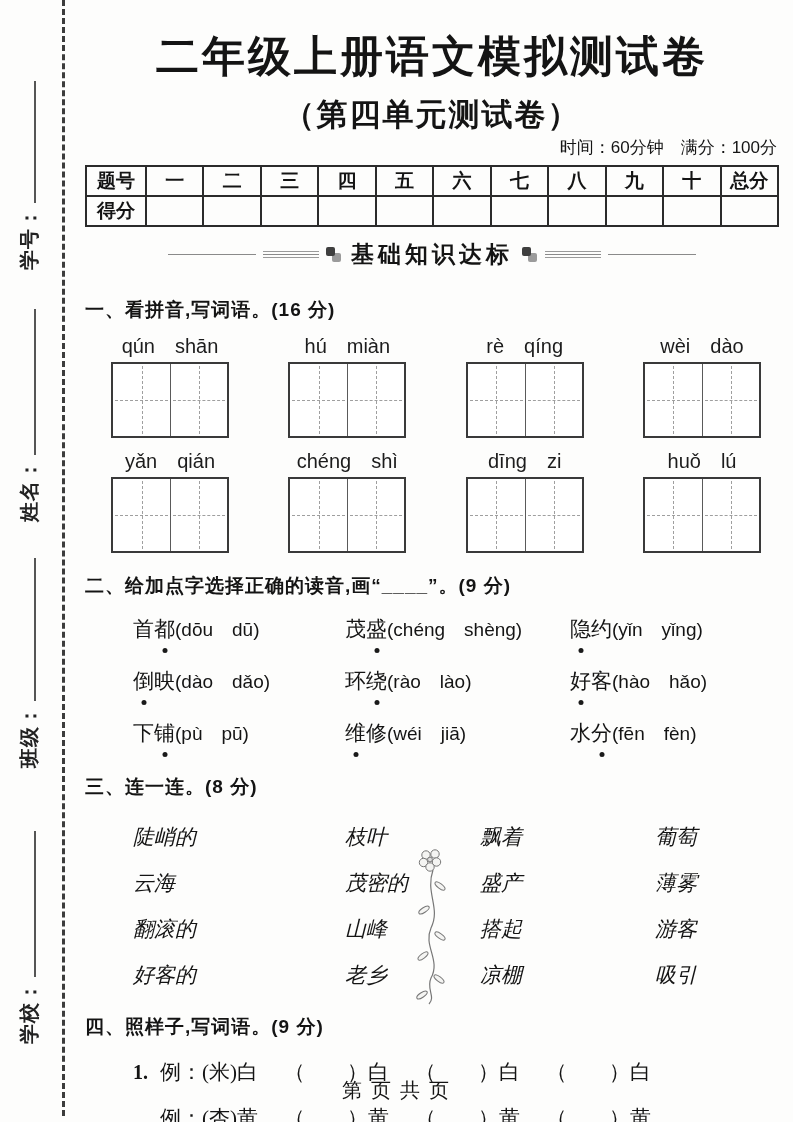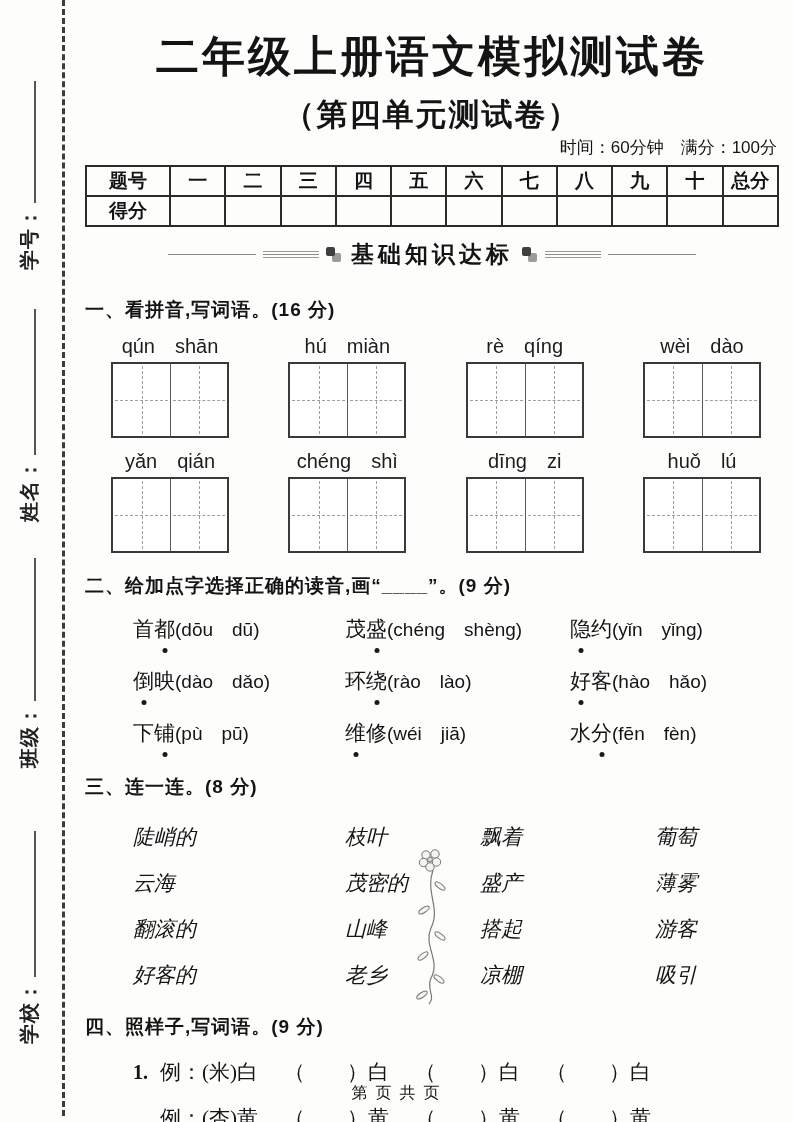--- a/index.html
+++ b/index.html
@@ -20,21 +20,21 @@
   .title { margin-top:28px; text-align:center; font-family:"Liberation Sans", sans-serif;
     font-weight:bold; font-size:43px; letter-spacing:3px; }
   .subtitle { margin-top:8px; text-align:center; font-family:"Liberation Sans", sans-serif;
     font-weight:bold; font-size:31px; letter-spacing:2px; }
   .meta { text-align:right; font-size:17px; padding-right:2px;
     font-family:"Liberation Sans", sans-serif; }
 
   table.score { margin-top:6px; width:100%; border-collapse:collapse; table-layout:fixed; }
   table.score td { border:2px solid #2b2b2b; height:30px; text-align:center;
     font-size:19px; font-weight:bold; }
-  table.score td.lbl { width:84px; }
+  table.score td.lbl { width:60px; }
 
   .section-header { margin-top:12px; display:flex; align-items:center; justify-content:center; gap:7px; }
   .section-title { font-family:"Liberation Sans", sans-serif; font-weight:bold;
     font-size:23px; letter-spacing:4px; padding:0 2px; }
   .line-thin { width:88px; height:1px; background:#8a8a8a; }
   .line-multi { width:56px; height:1px; background:#8a8a8a;
     box-shadow:0 3px 0 #9a9a9a, 0 -3px 0 #9a9a9a; }
   .orn { position:relative; width:16px; height:16px; display:inline-block; }
   .orn i { position:absolute; width:9px; height:9px; border-radius:2px; display:block; }
   .orn .sq-b { background:#9b9b9b; left:6px; top:6px; }
@@ -70,21 +70,21 @@
   .q3-cell { font-size:21px; height:46px; display:flex; align-items:center; }
   .vine { position:absolute; left:330px; top:34px; }
 
   
   .q4-row { display:flex; align-items:baseline; padding-left:48px; margin-top:18px;
     font-size:21px; }
   .q4-num { width:27px; font-weight:bold; font-size:20px; }
   .q4-cell { margin-right:26px; white-space:pre; }
 
   .footer { position:absolute; left:0; right:0; bottom:18px; text-align:center;
-    font-size:16px; letter-spacing:2px;margin-top:40px; }
+    font-size:20px; letter-spacing:2px;margin-top:40px; }
 </style>
 </head>
 <body>
 
 <div class="page">
 
   <div class="binding-line"></div>
 
   <div class="side-item" style="top:270px">
     <span>学号：</span><span class="side-line" style="width:122px"></span>

